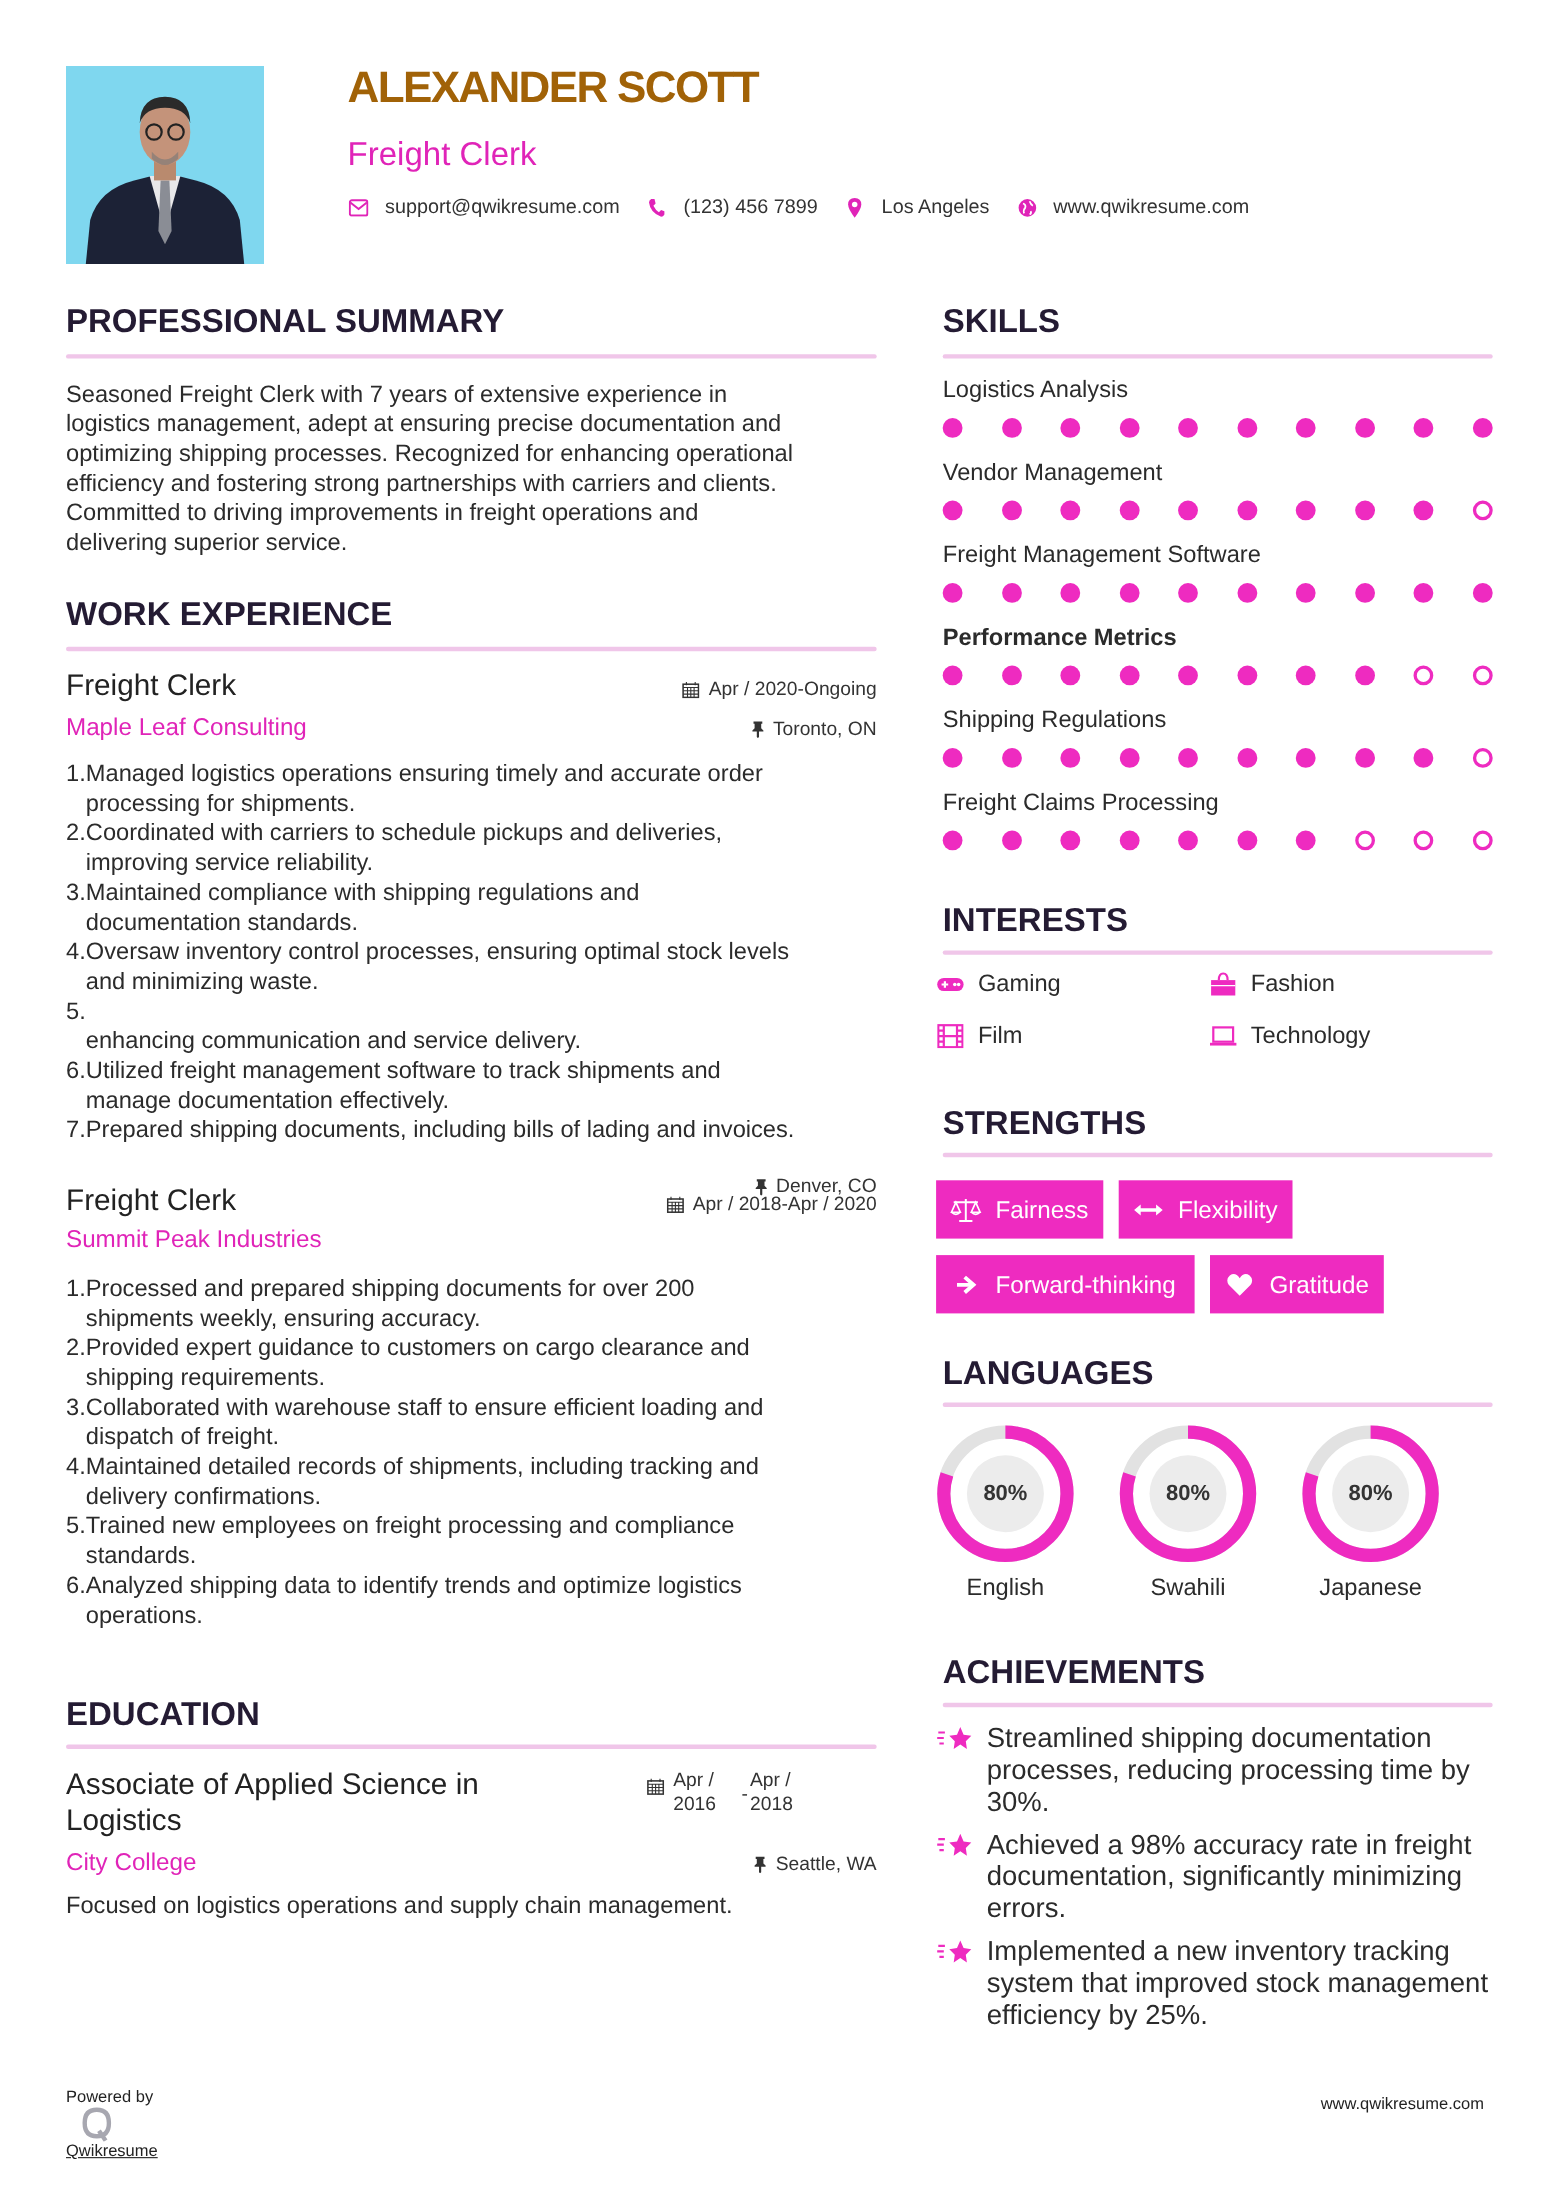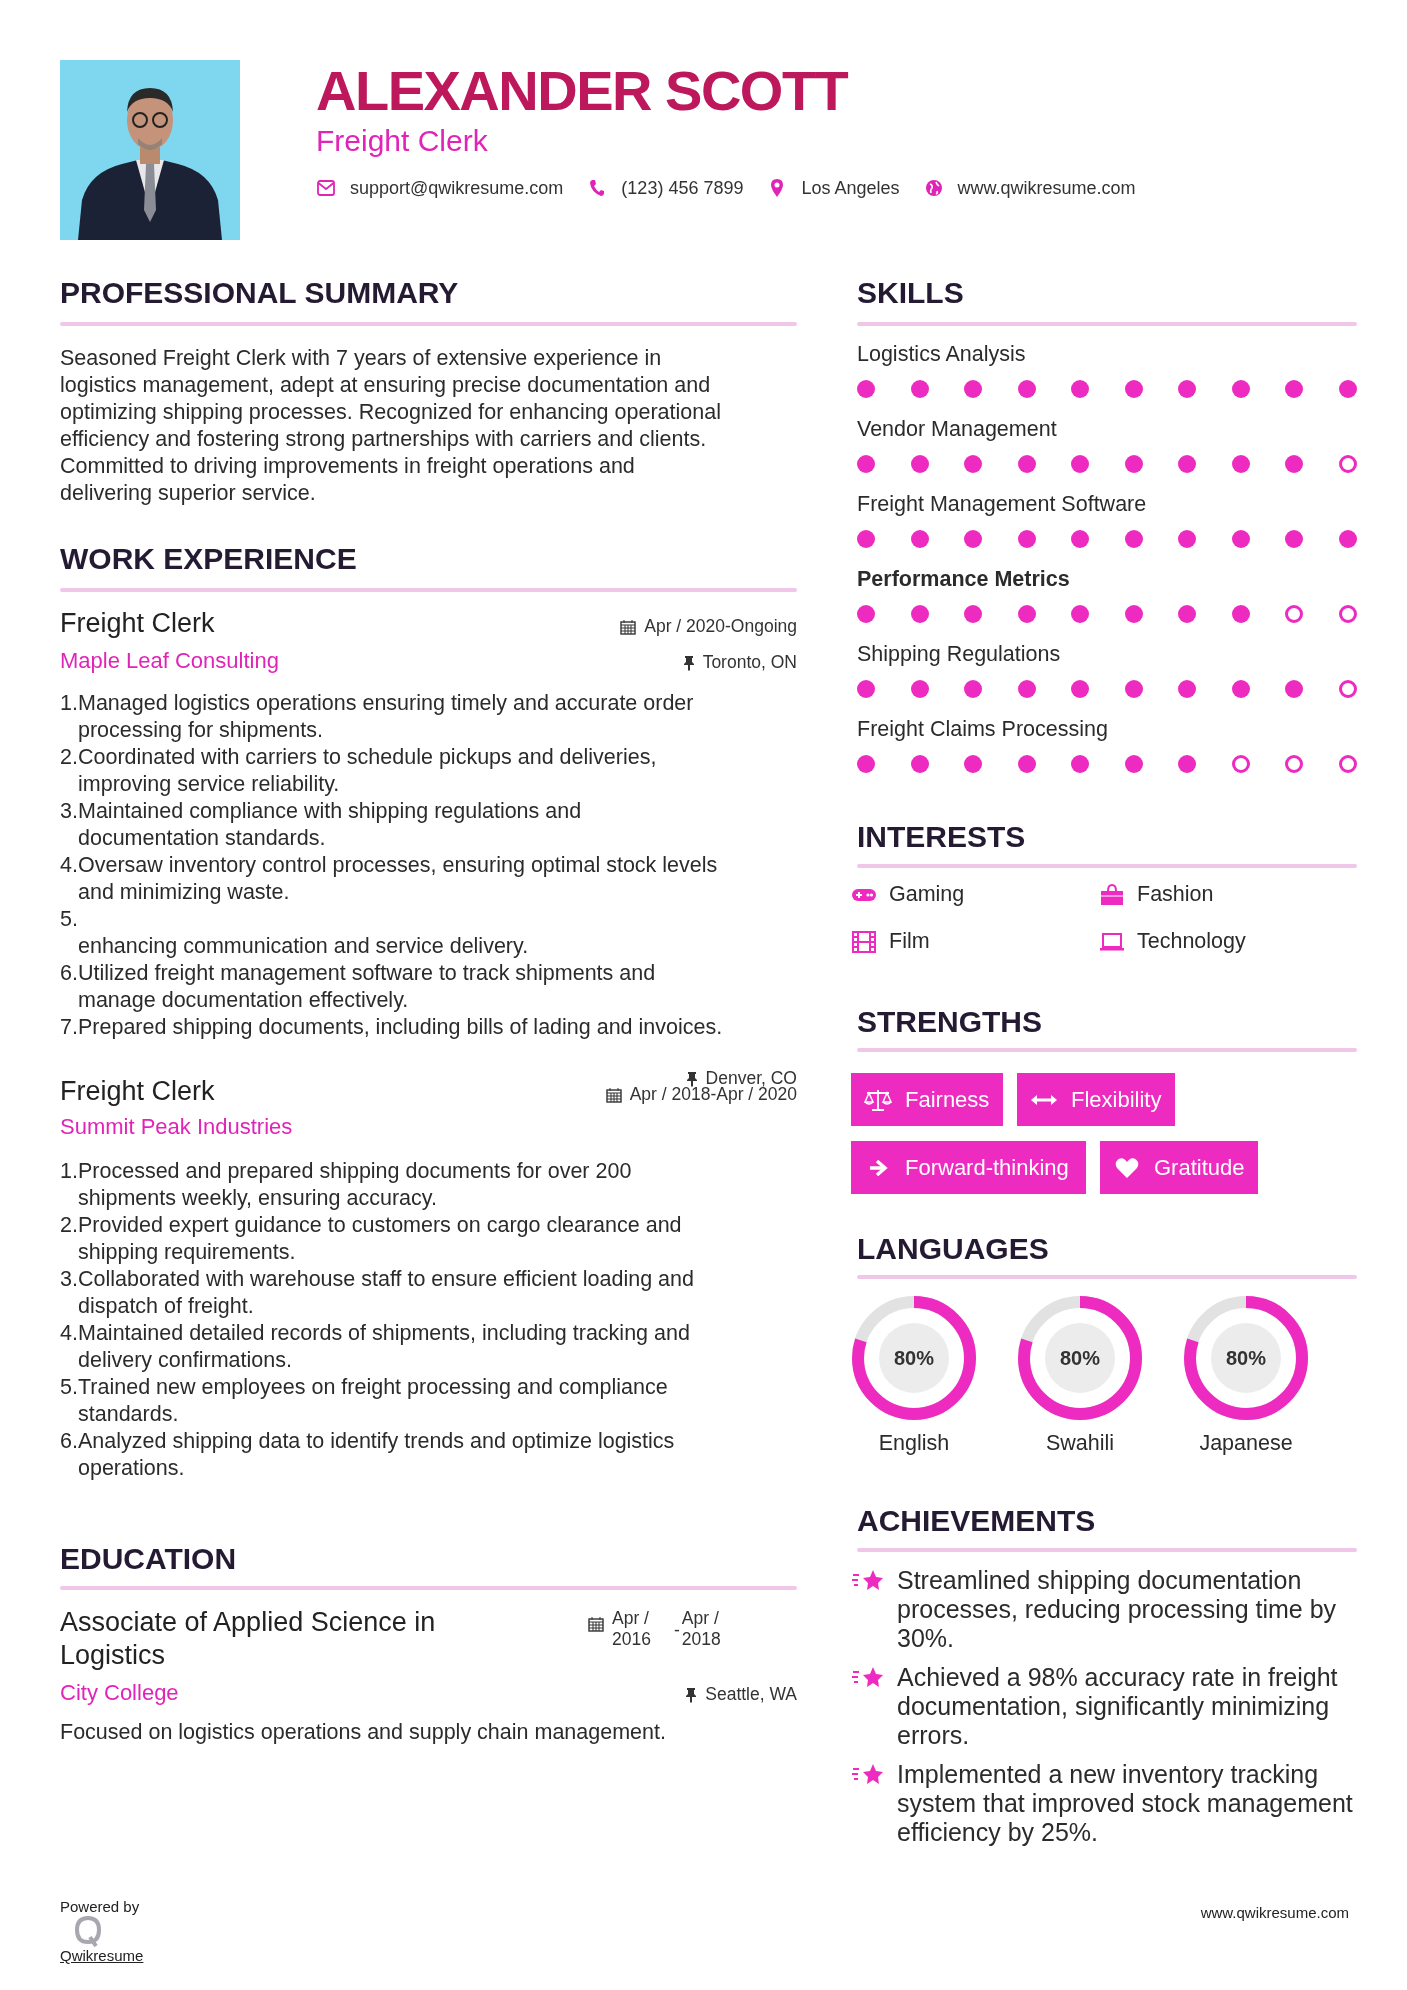--- a/index.html
+++ b/index.html
@@ -3,24 +3,24 @@
 <meta charset="utf-8">
 <style>
   * { box-sizing: border-box; margin: 0; padding: 0; }
   html, body { width: 1407px; height: 1990px; background: #fff; }
   body { font-family: "Liberation Sans", sans-serif; color: #2b2b2b; position: relative; overflow: hidden; }
   .abs { position: absolute; }
 
   
   .photo { left: 60px; top: 60px; width: 180px; height: 180px; background: #7fd7ef; overflow: hidden; }
   .photo svg { display: block; }
-  .name { left: 316px; top: 58px; font-size: 56px; font-weight: 700; color: #be185d; letter-spacing: -1.5px; }
+  .name { left: 316px; top: 58px; font-size: 40px; font-weight: 700; color: #a16207; letter-spacing: -1.5px; }
   .role { left: 316px; top: 124px; font-size: 30px; color: #e024b8; }
   .contacts { left: 316px; top: 178px; display: flex; align-items: center; font-size: 18px; color: #333; }
-  .contacts .ci { display: flex; align-items: flex-start; margin-right: 24px; }
+  .contacts .ci { display: flex; align-items: center; margin-right: 24px; }
   .contacts .ic { width: 20px; height: 20px; margin-right: 14px; display: inline-flex; align-items: center; justify-content: center; }
 
   
   .sec-title { font-size: 30px; font-weight: 700; color: #241b33; }
   .sec-rule { height: 4px; background: #f0c6e9; border-radius: 2px; }
 
   .left { left: 60px; width: 737px; }
   .right { left: 857px; width: 500px; }
 
   .summary { font-size: 21.5px; line-height: 27px; color: #2b2b2b; }

